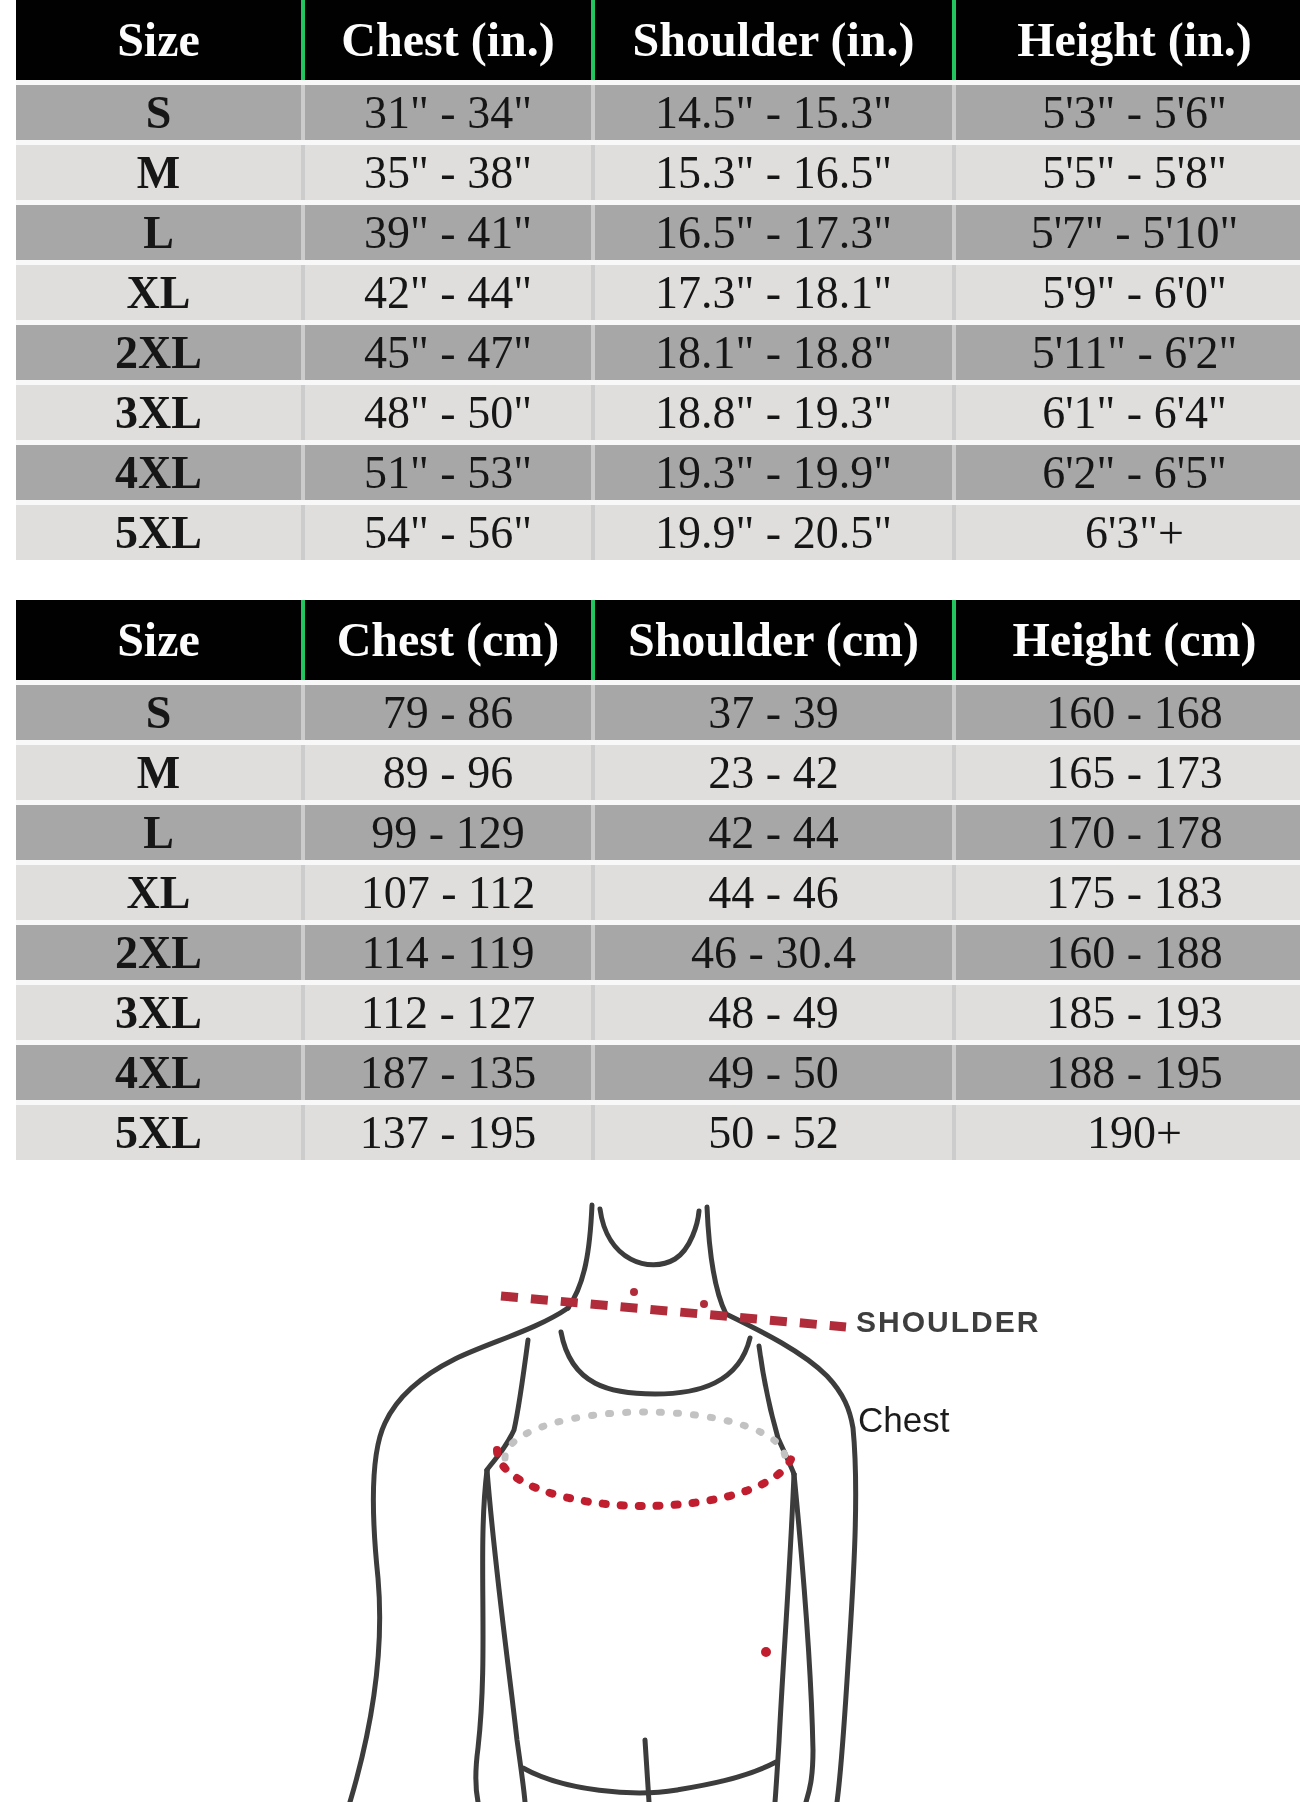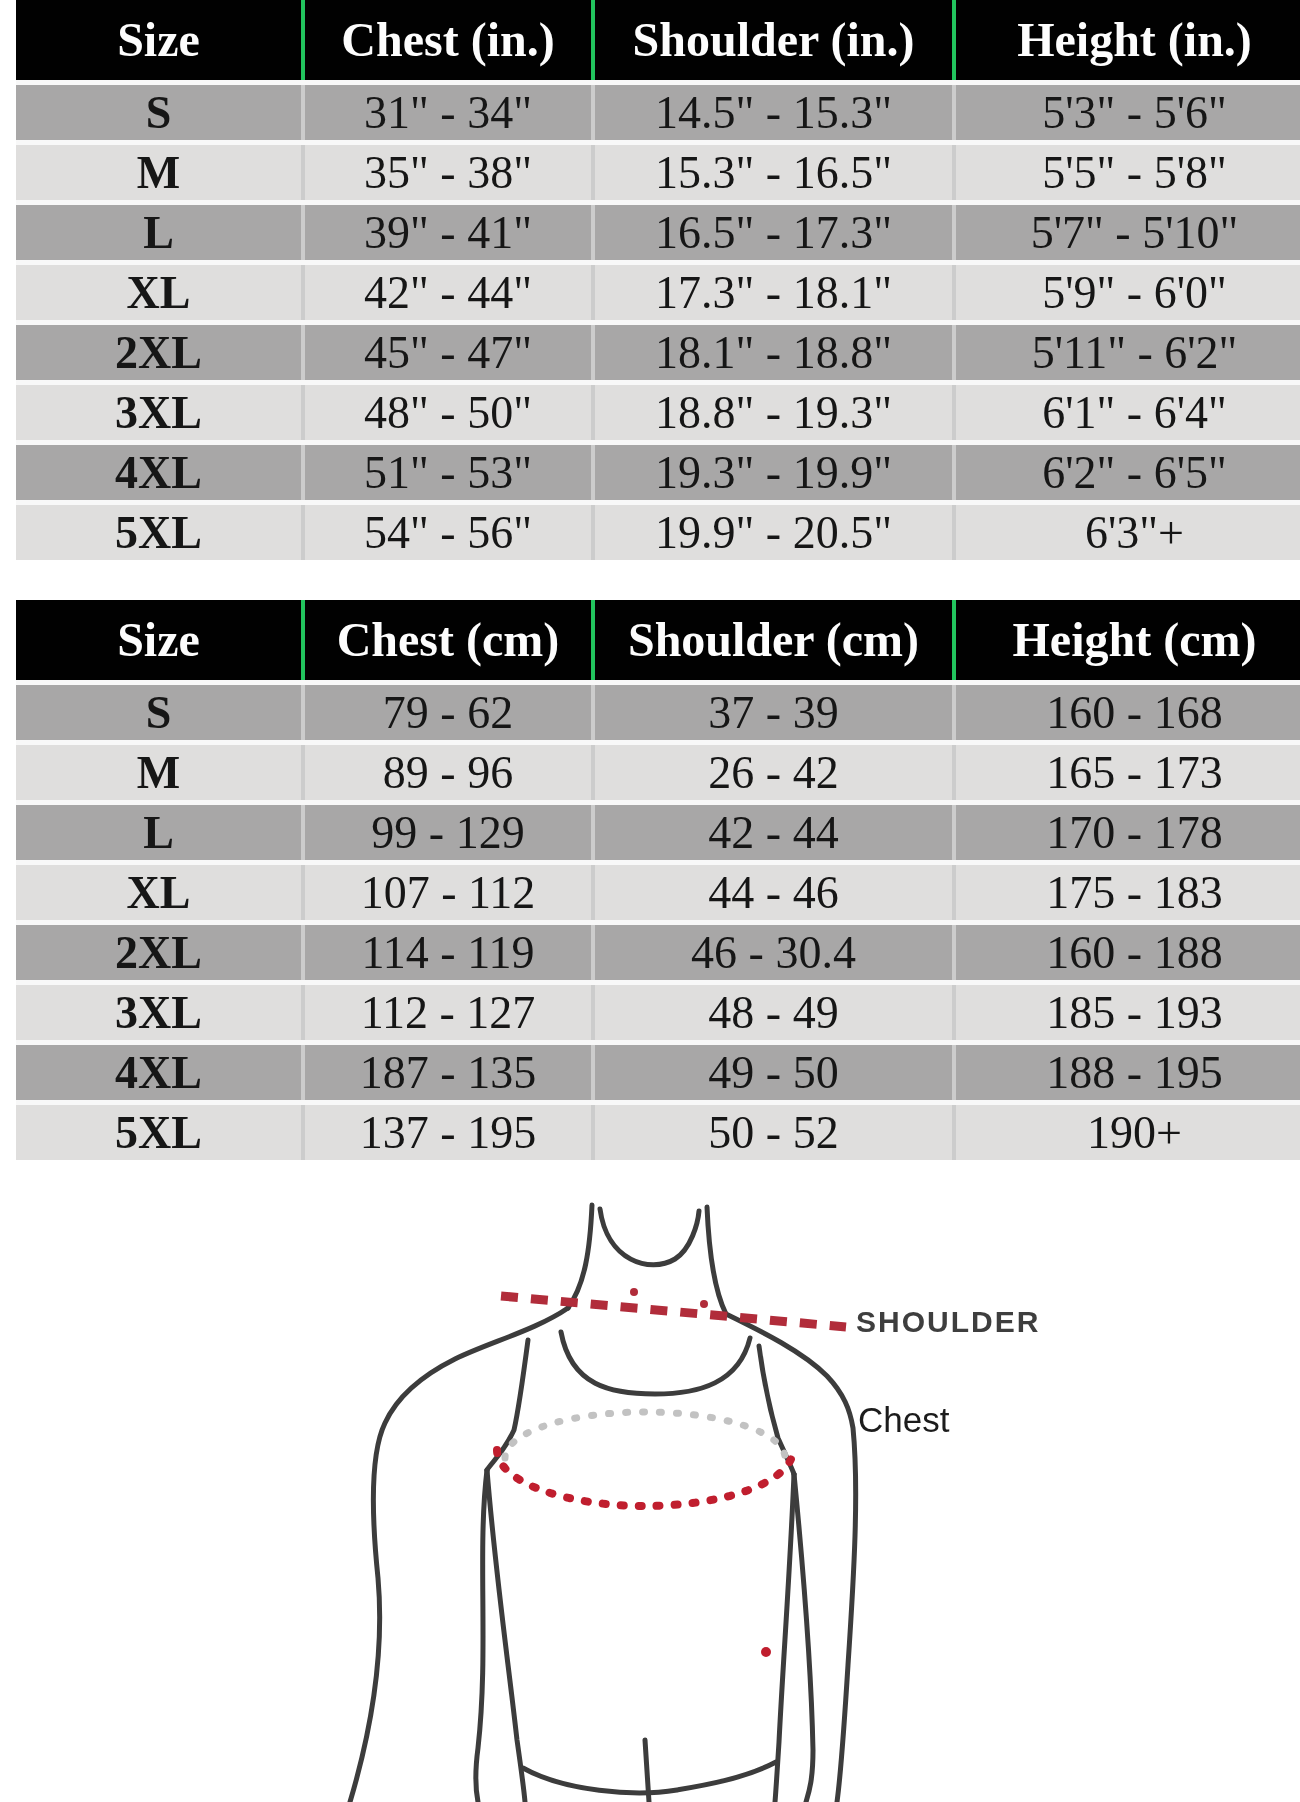--- a/index.html
+++ b/index.html
@@ -126,28 +126,28 @@
       <tr>
         <th>Size</th>
         <th>Chest (cm)</th>
         <th>Shoulder (cm)</th>
         <th>Height (cm)</th>
       </tr>
     </thead>
     <tbody>
       <tr class="dark">
         <td class="size-col">S</td>
-        <td>79 - 62</td>
+        <td>79 - 86</td>
         <td>37 - 39</td>
         <td>160 - 168</td>
       </tr>
       <tr class="light">
         <td class="size-col">M</td>
         <td>89 - 96</td>
-        <td>26 - 42</td>
+        <td>23 - 42</td>
         <td>165 - 173</td>
       </tr>
       <tr class="dark">
         <td class="size-col">L</td>
         <td>99 - 129</td>
         <td>42 - 44</td>
         <td>170 - 178</td>
       </tr>
       <tr class="light">
         <td class="size-col">XL</td>

